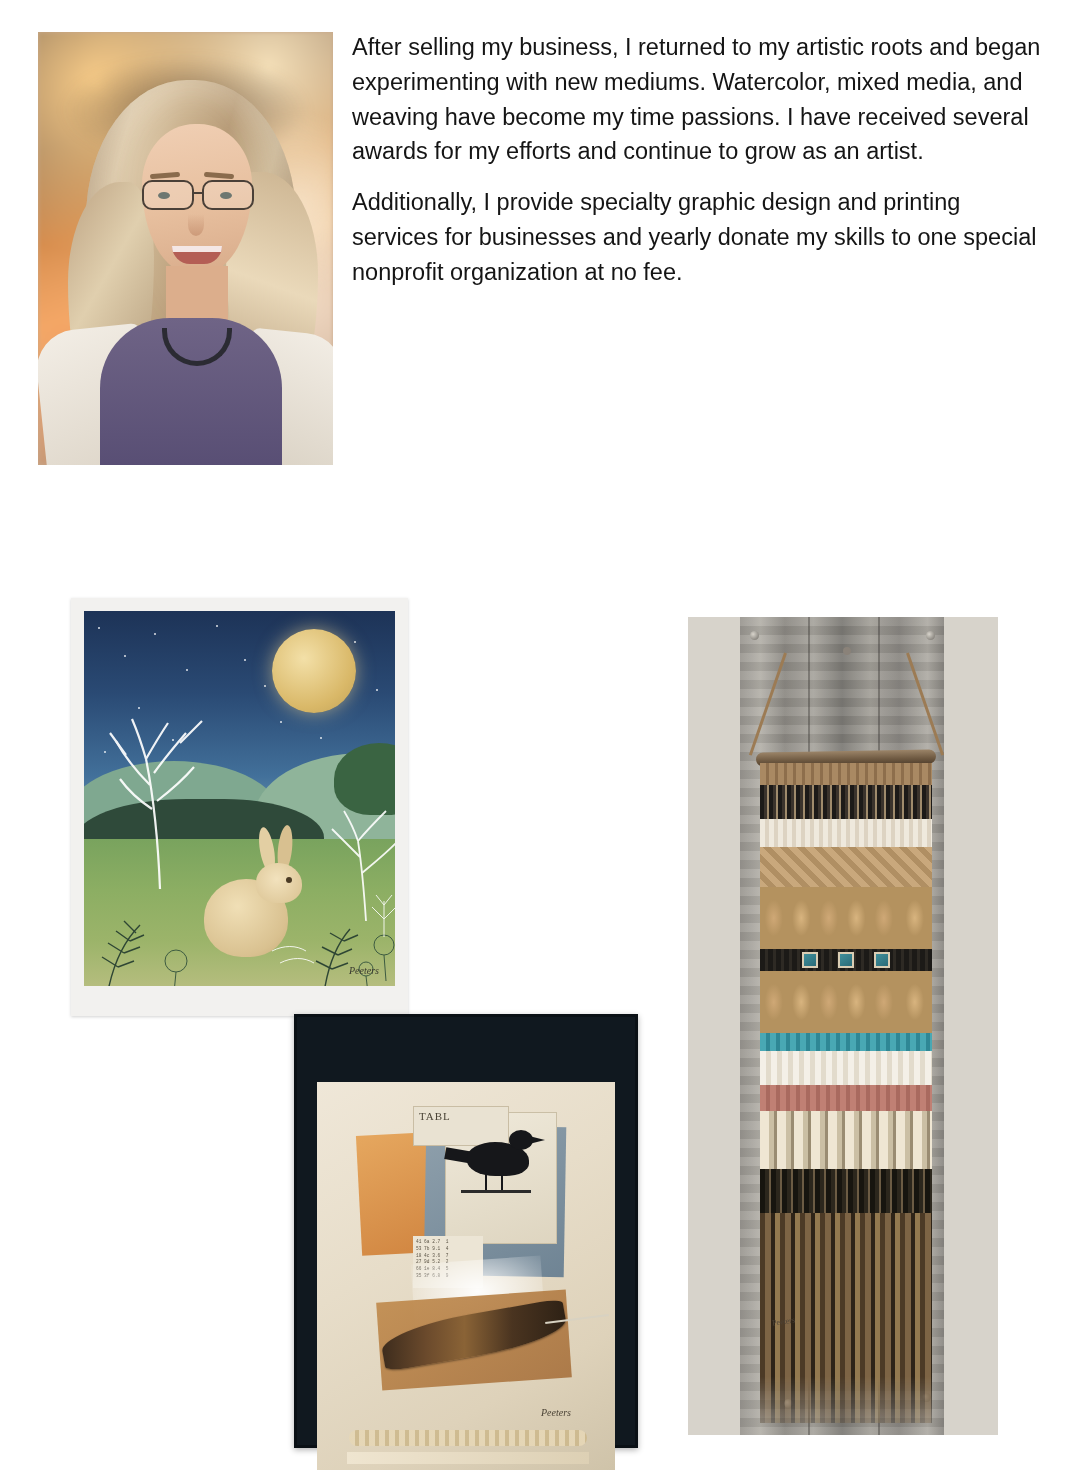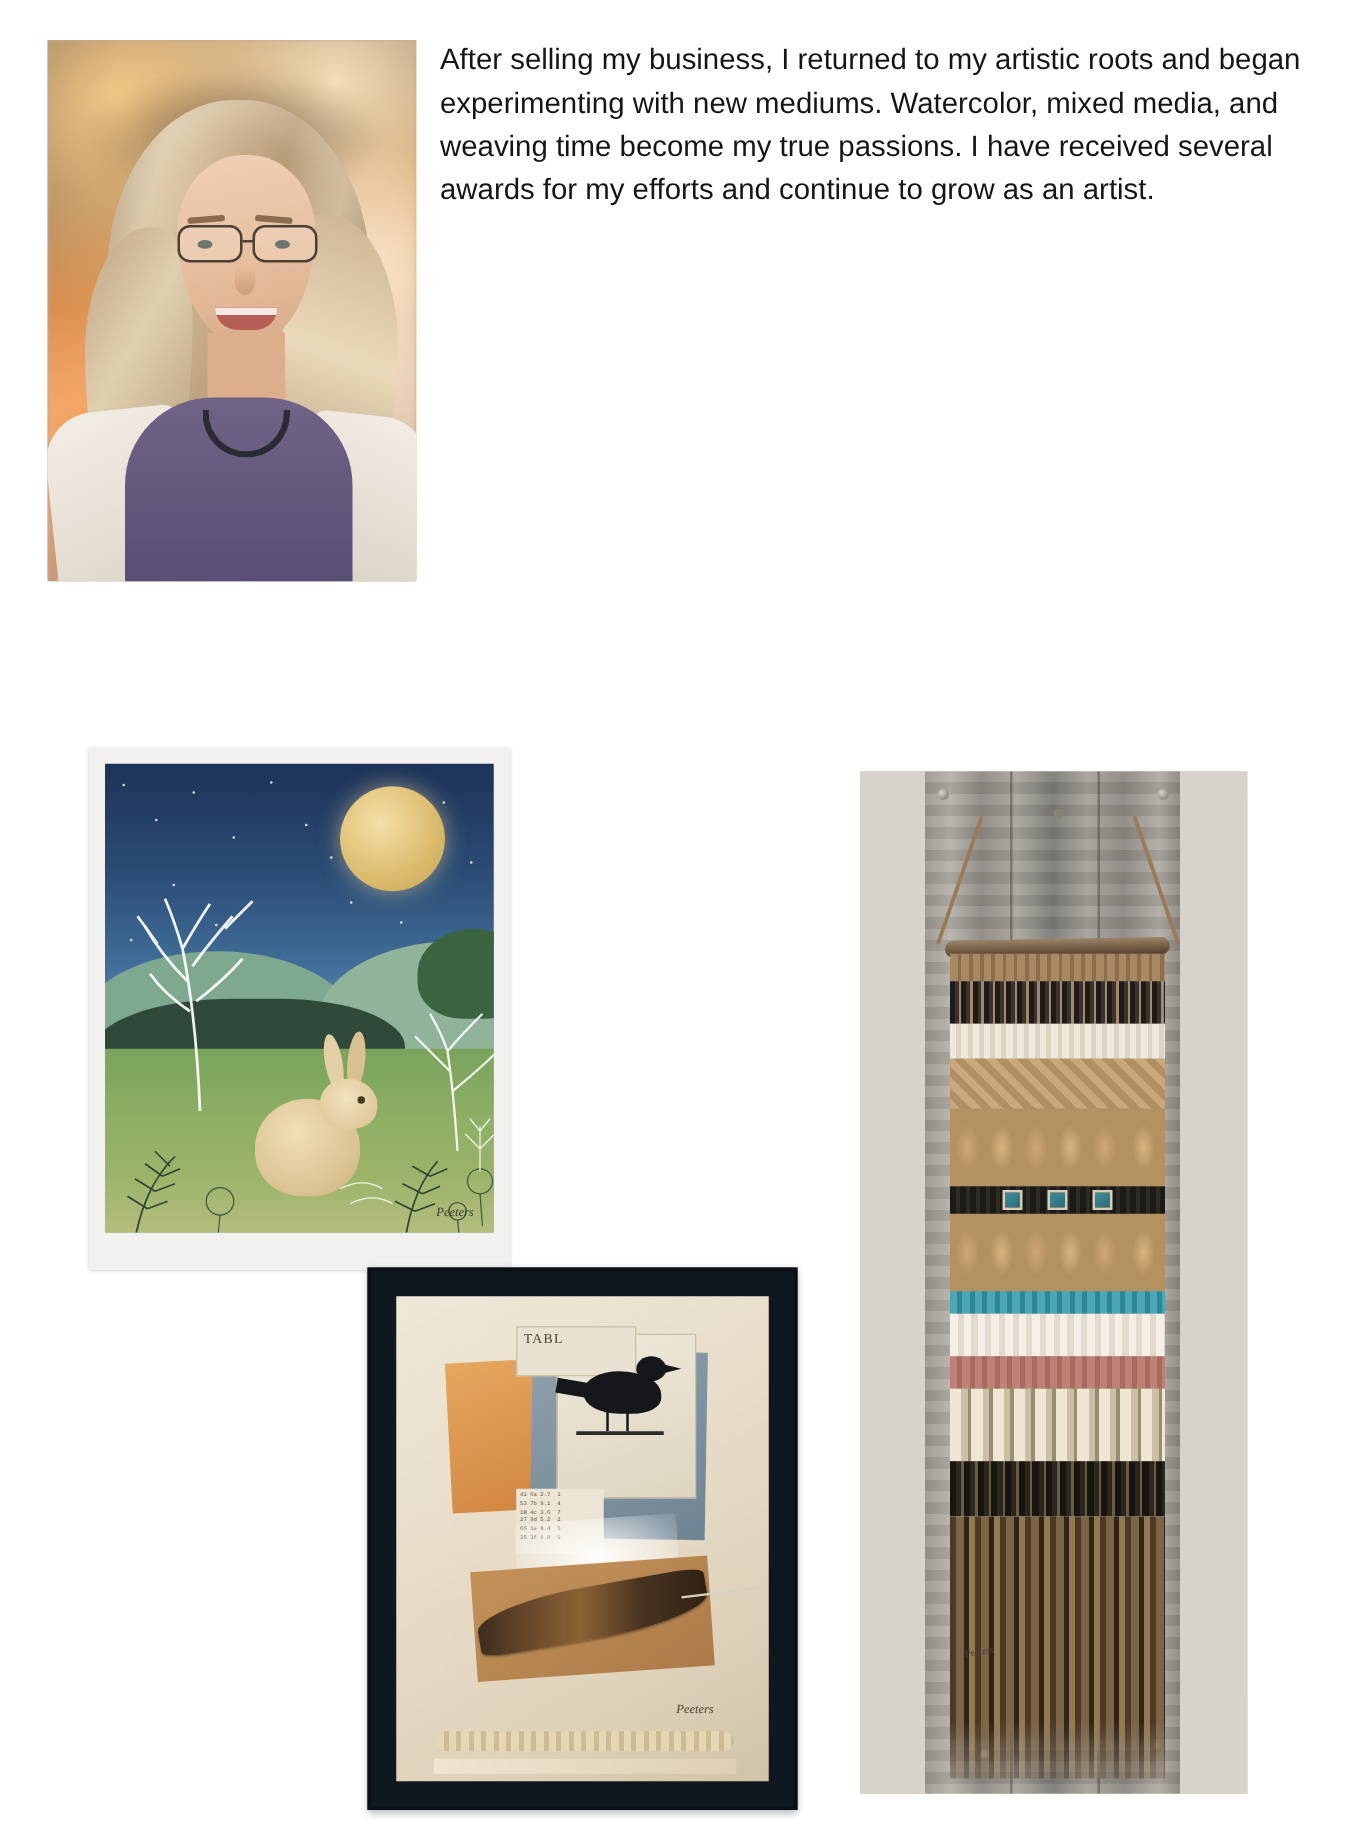--- a/index.html
+++ b/index.html
@@ -283,20 +283,21 @@
     background: #10181f;
     padding: 20px;
     box-shadow: 0 2px 6px rgba(0,0,0,.3);
     border: 3px solid #0a1015;
   }
   #art-crow .paper {
     position: relative;
     width: 100%; height: 100%;
     background: linear-gradient(150deg, #efe7d8 0%, #e7ddc9 40%, #ded2ba 75%, #cfc3a9 100%);
     overflow: hidden;
+    margin-top: 45px;
   }
   #art-crow .scrap-orange {
     position: absolute; left: 42px; top: 52px;
     width: 72px; height: 120px;
     background: linear-gradient(160deg, #e5a255, #cf7e35);
     transform: rotate(-3deg);
     opacity: .92;
   }
   #art-crow .scrap-slate {
     position: absolute; left: 108px; top: 44px;
@@ -506,21 +507,22 @@
     <div class="nose"></div>
     <div class="mouth"></div>
     <div class="neck"></div>
     <div class="cardigan-l"></div>
     <div class="cardigan-r"></div>
     <div class="top"></div>
     <div class="necklace"></div>
   </div>
 
   <div id="bio-text">
-    <p class="bio-para">After selling my business, I returned to my artistic roots and began experimenting with new mediums. Watercolor, mixed media, and weaving time become my true passions. I have received several awards for my efforts and continue to grow as an artist.</p>
+    <p class="bio-para">After selling my business, I returned to my artistic roots and began experimenting with new mediums. Watercolor, mixed media, and weaving have become my time passions. I have received several awards for my efforts and continue to grow as an artist.</p>
+    <p class="bio-para">Additionally, I provide specialty graphic design and printing services for businesses and yearly donate my skills to one special nonprofit organization at no fee.</p>
   </div>
 
 </div>
 
 <div id="artwork-area">
 
   <div id="art-rabbit">
     <div class="canvas">
       <div class="stars">
         <span class="star" style="left:14px;  top:16px;"></span>

